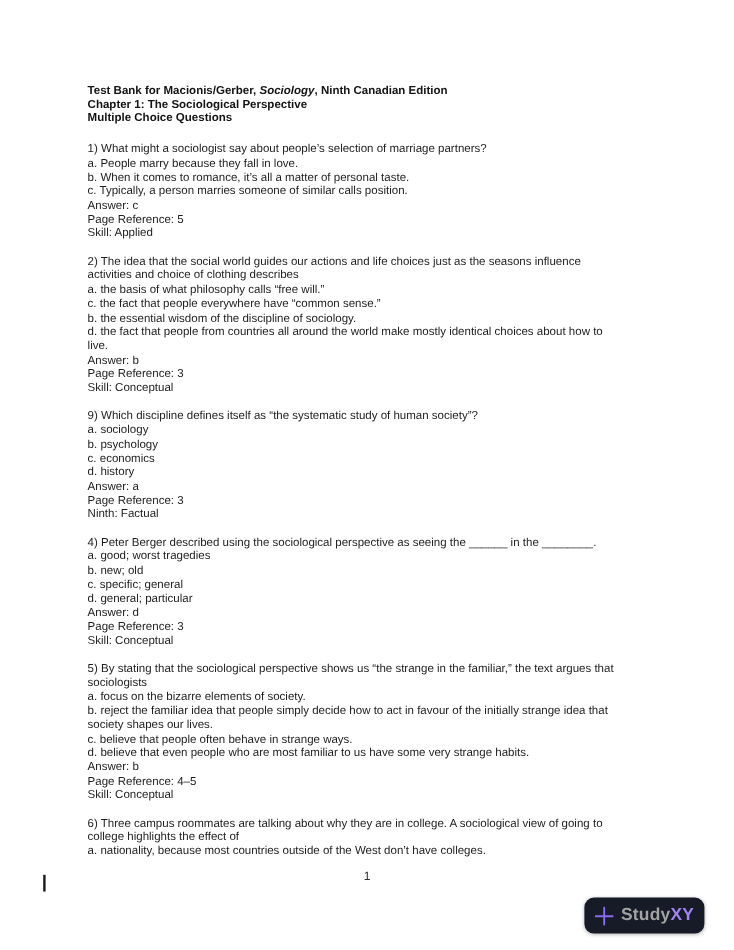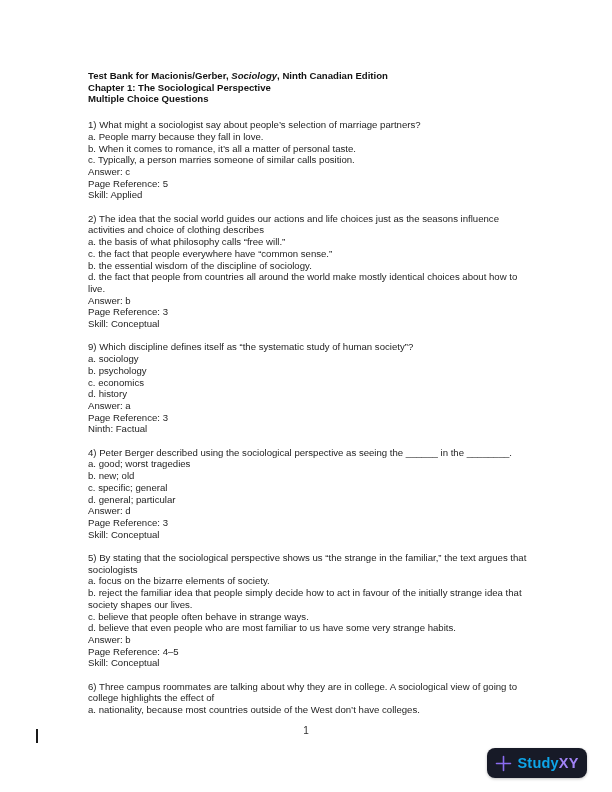--- a/index.html
+++ b/index.html
@@ -16,21 +16,21 @@
     overflow: hidden;
   }
   .content {
     position: absolute;
     left: 73px; top: 70px; width: 486px;
     font-size: 9.6px;
     line-height: 11.7px;
     color: #1e1e1e;
     letter-spacing: 0;
   }
-  .line { white-space: pre; margin-left: 15px; }
+  .line { white-space: pre; }
   .doc-header { font-weight: bold; color: #141414; }
   .doc-header .italic { font-style: italic; }
   .q { margin-top: 11.7px; }
   .q-first { margin-top: 14px; }
   .footer-num {
     position: absolute; top: 725px; left: 0; width: 612px;
     text-align: center;
     font-size: 10px; color: #2e2e2e;
     font-family: "Liberation Sans", sans-serif;
   }
@@ -47,21 +47,21 @@
     display: flex; align-items: center; justify-content: center;
     gap: 5px;
     cursor: pointer;
     box-shadow: 0 1px 3px rgba(0,0,0,0.25);
   }
   .plus-icon { display: flex; align-items: center; }
   .brand-text {
     font-size: 14.5px; font-weight: 700; letter-spacing: 0.2px;
     font-family: "Liberation Sans", sans-serif;
   }
-  .brand-study { color: #0ea5e9; text-align: center; }
+  .brand-study { color: #a3a3a3; text-align: center; }
   .brand-xy { color: #a183f5; text-align: right; }
 </style>
 </head>
 <body>
 
 <div class="page">
 
   <div class="content">
 
     <div class="doc-header">

